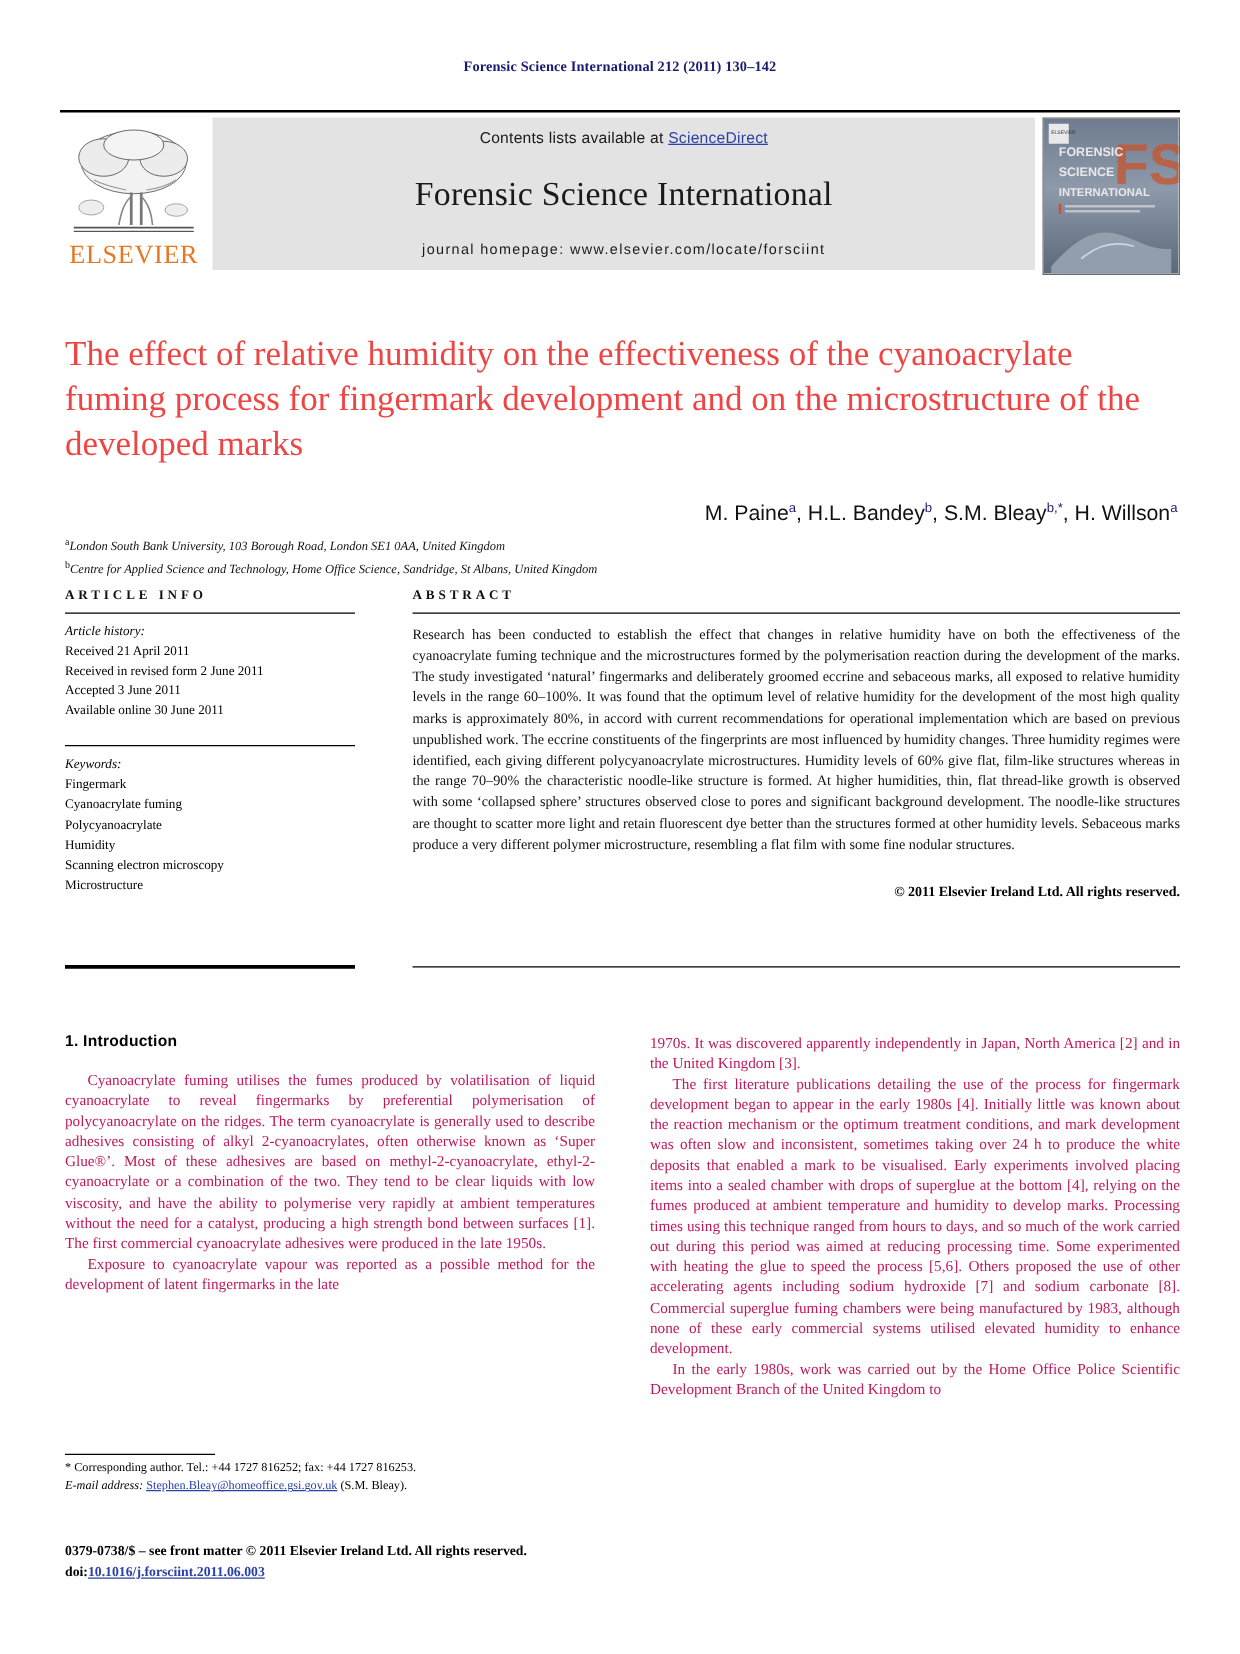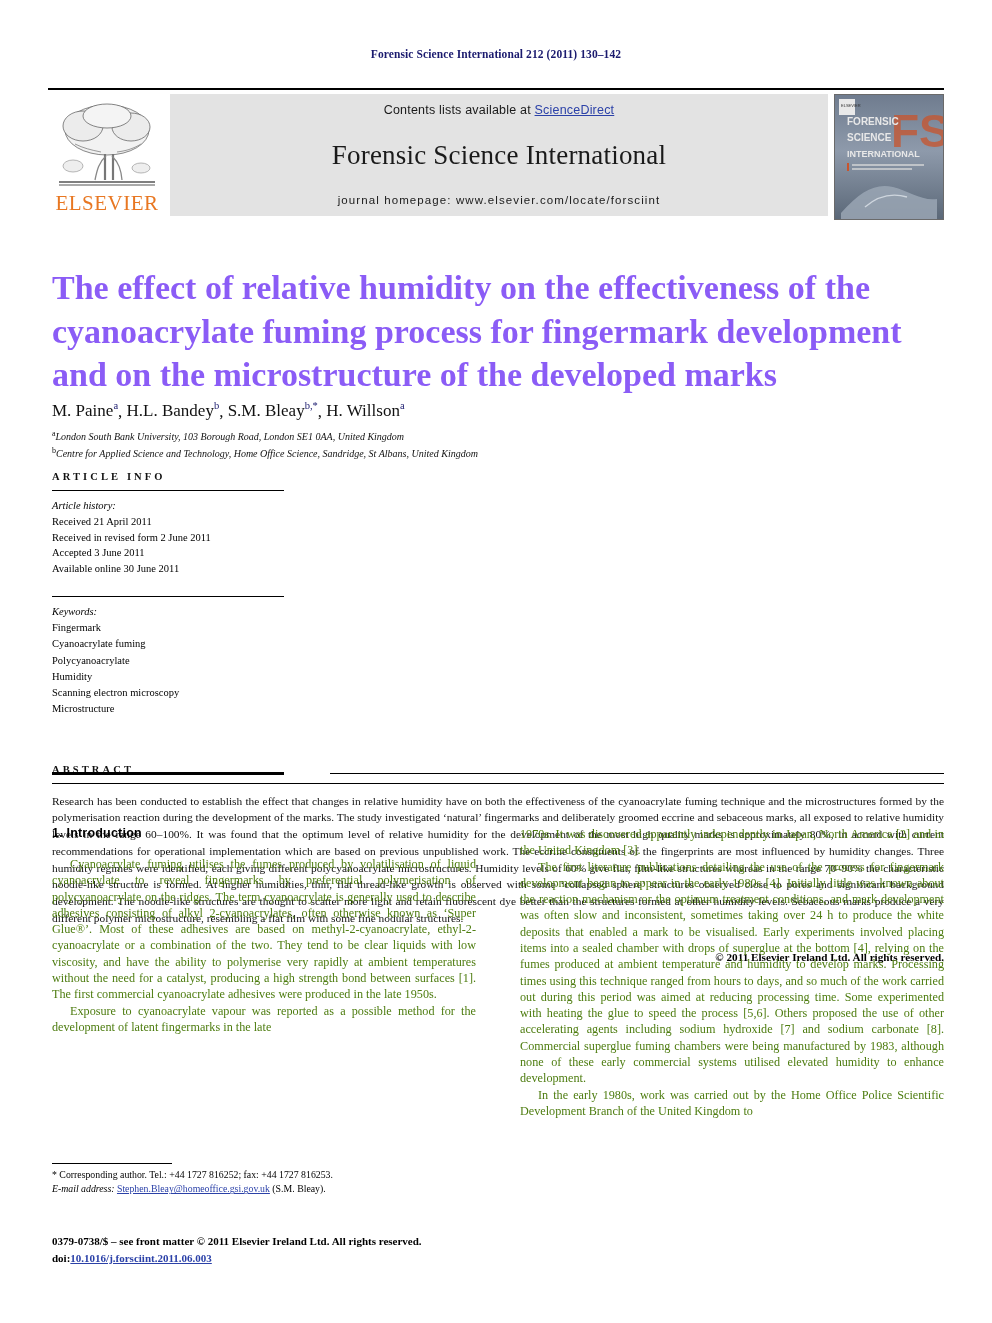--- a/index.html
+++ b/index.html
@@ -98,44 +98,45 @@
     height: 126px;
     border: 1px solid #6a6a6a;
     position: relative;
     overflow: hidden;
   }
 
   
   .title-block { position: absolute; top: 266px; left: 52px; width: 890px; }
   h1.paper-title {
     font-family: "Liberation Serif", serif;
-    font-weight: bold;
-    font-size: 34px;
+    font-weight: normal;
+    font-size: 28px;
     line-height: 1.28;
     margin: 0;
-    color: #8b5cf6;
+    color: #ef4444;
   }
   .authors {
-    margin-top: 4px;
+    margin-top: 27px;
     font-size: 17px;
-    font-family: Liberation Serif, serif;
+    font-family: Liberation Sans, sans-serif;
     color: #111;
+    text-align: right;
   }
   .authors sup { font-size: 10.5px; color: #1a1a6e; vertical-align: super; }
   .affils { margin-top: 7px; }
   .affil {
     font-size: 10px;
     font-style: italic;
     line-height: 1.45;
     color: #111;
   }
   .affil sup { font-style: normal; font-size: 8px; vertical-align: super; }
 
   
-  .infoabs { position: absolute; top: 471px; left: 52px; width: 892px; display: flex; flex-direction: column; }
+  .infoabs { position: absolute; top: 471px; left: 52px; width: 892px; display: flex; }
   .col-info { width: 232px; flex: 0 0 232px; }
   .col-gap  { width: 46px; flex: 0 0 46px; }
   .col-abs  { flex: 1 1 auto; }
 
   .sec-head {
     font-family: "Liberation Serif", serif;
     font-size: 10.5px;
     font-weight: bold;
     letter-spacing: 3.1px;
     color: #111;
@@ -190,21 +191,21 @@
     font-weight: bold;
     margin: 0 0 16px 0;
     letter-spacing: 0.2px;
   }
   p.bodytext {
     margin: 0;
     font-size: 12.2px;
     line-height: 1.335;
     text-align: justify;
     text-indent: 18px;
-    color: #4d7c0f;
+    color: #be185d;
   }
   p.bodytext.cont { text-indent: 0; }
 
   
   .footnote-rule {
     position: absolute; left: 52px; top: 1163px; width: 120px;
     border-top: 1px solid #000;
   }
   .footnote {
     position: absolute; left: 52px; top: 1168px; width: 424px;

